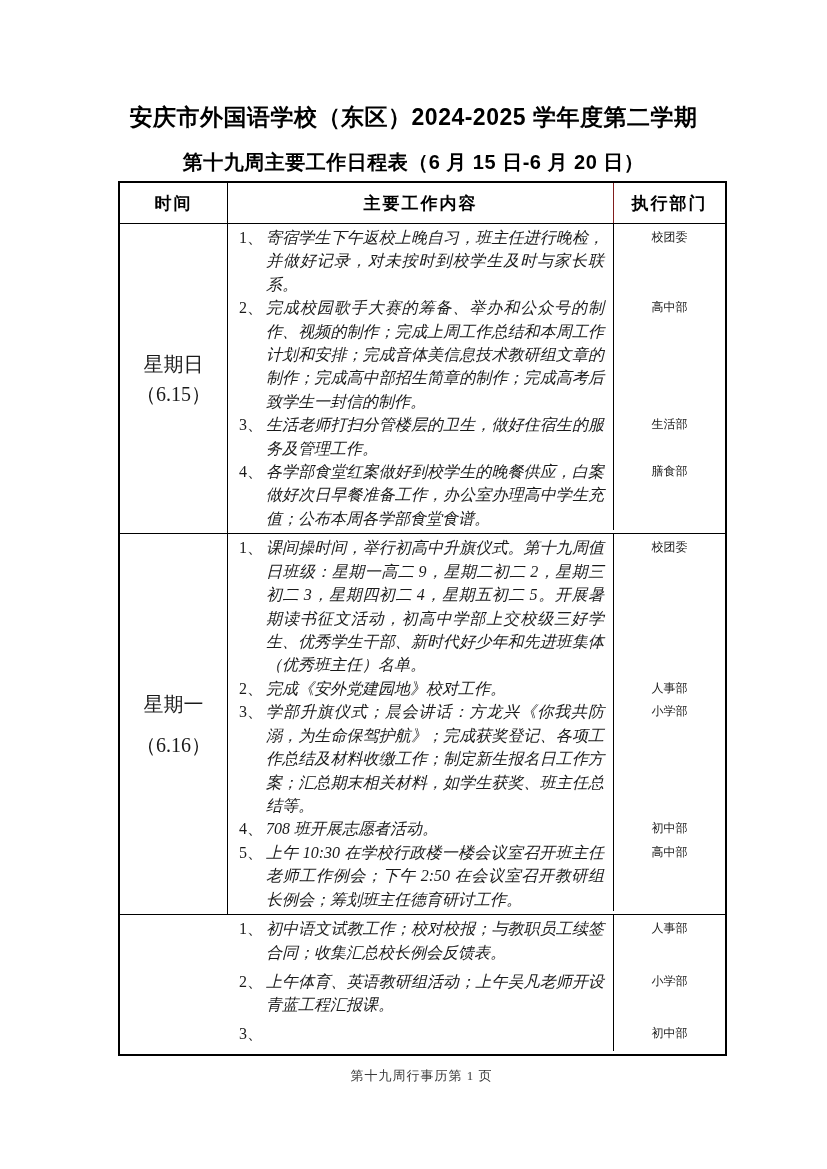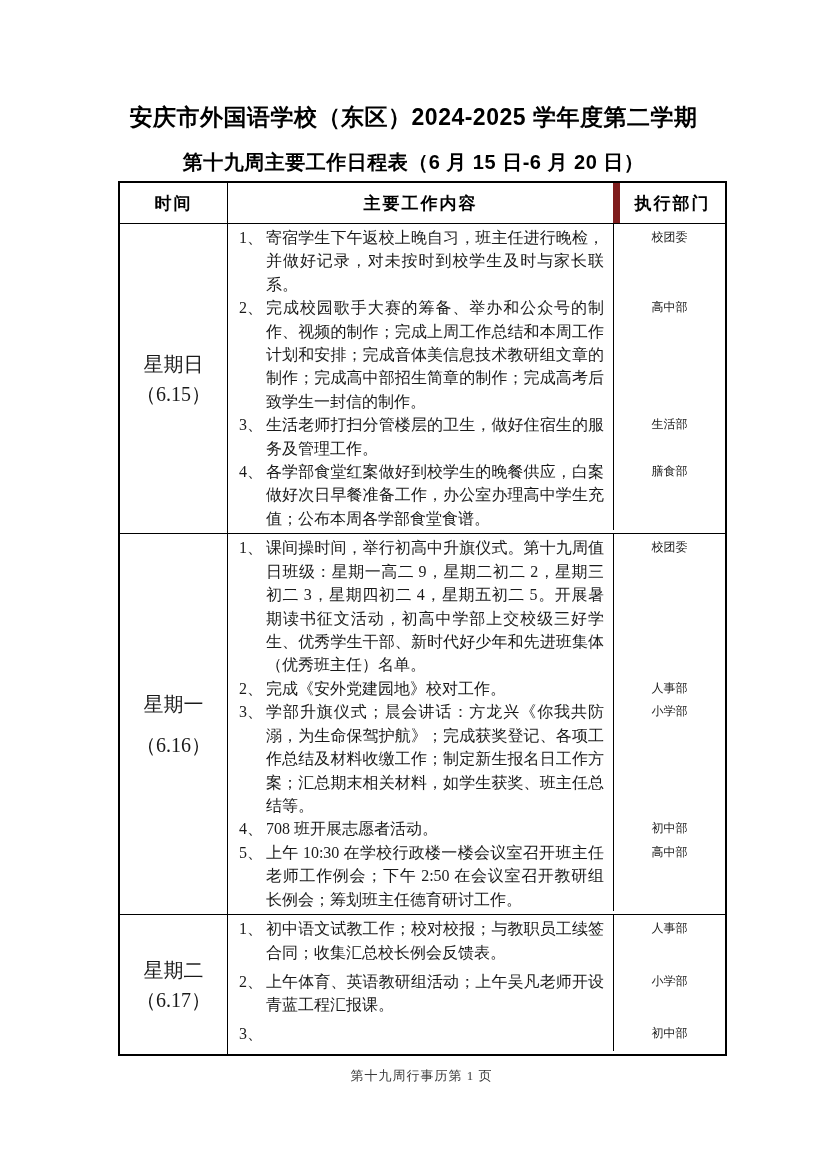--- a/index.html
+++ b/index.html
@@ -25,41 +25,41 @@
     border:2px solid #000; box-sizing:border-box; background:#fff;
   }
   .header-row {
     display:grid; grid-template-columns:108px 385px 1fr; height:40px;
   }
   .header-cell {
     display:flex; align-items:center; justify-content:center;
     font-weight:bold; font-size:17px; color:#000; letter-spacing:2px;
   }
   .header-cell.hc-time { border-right:1px solid #000; }
-  .header-cell.hc-dept { border-left:7px solid #7f1d1d; }
+  .header-cell.hc-dept { border-left:1px solid #7f1d1d; }
   .day-row {
     display:grid; grid-template-columns:108px 385px 1fr;
     border-top:1px solid #000; padding:2px 0 3px 0; box-sizing:border-box;
   }
   .tbody .day-row:nth-child(1) { min-height:303px; }
   .tbody .day-row:nth-child(2) { min-height:381px; }
   .tbody .day-row:nth-child(3) { min-height:140px; }
   .cell-time {
     grid-column:1; display:flex; flex-direction:column;
     align-items:center; justify-content:center;
     border-right:1px solid #000; font-size:20px; line-height:30px;
     margin:-2px 0 -3px 0; 
   }
   .cell-item {
     grid-column:2; display:flex; align-items:flex-start;
     padding:0 9px 0 11px; font-size:16px; line-height:23.4px;
     text-align:justify; box-sizing:border-box;
   }
   .item-no { flex:0 0 27px; }
-  .item-text { flex:1; }
+  .item-text { flex:1;font-style:italic; }
   .cell-dept {
     grid-column:3; border-left:1px solid #000; text-align:center;
     font-size:12px; line-height:23.4px;
     margin:-2px 0 0 0; padding-top:2px; box-sizing:border-box;
   }
   .doc-footer {
     position:absolute; top:1067px; left:0; width:100%;
     text-align:center; font-size:13px; color:#3a3a3a; letter-spacing:1px;padding-left:8px;
   }
 </style>
@@ -129,24 +129,20 @@
             <span class="item-text">708 班开展志愿者活动。</span>
           </div>
           <div class="cell-dept">初中部</div>
           <div class="cell-item">
             <span class="item-no">5、</span>
             <span class="item-text">上午 10:30 在学校行政楼一楼会议室召开班主任老师工作例会；下午 2:50 在会议室召开教研组长例会；筹划班主任德育研讨工作。</span>
           </div>
           <div class="cell-dept">高中部</div>
         </div>
         <div class="day-row">
-          <div class="cell-time" style="grid-row: 1 / span 3;">
-            <span>星期二</span>
-            <span>（6.17）</span>
-          </div>
           <div class="cell-item">
             <span class="item-no">1、</span>
             <span class="item-text">初中语文试教工作；校对校报；与教职员工续签合同；收集汇总校长例会反馈表。</span>
           </div>
           <div class="cell-dept">人事部</div>
           <div class="cell-item">
             <span class="item-no">2、</span>
             <span class="item-text">上午体育、英语教研组活动；上午吴凡老师开设青蓝工程汇报课。</span>
           </div>
           <div class="cell-dept">小学部</div>

